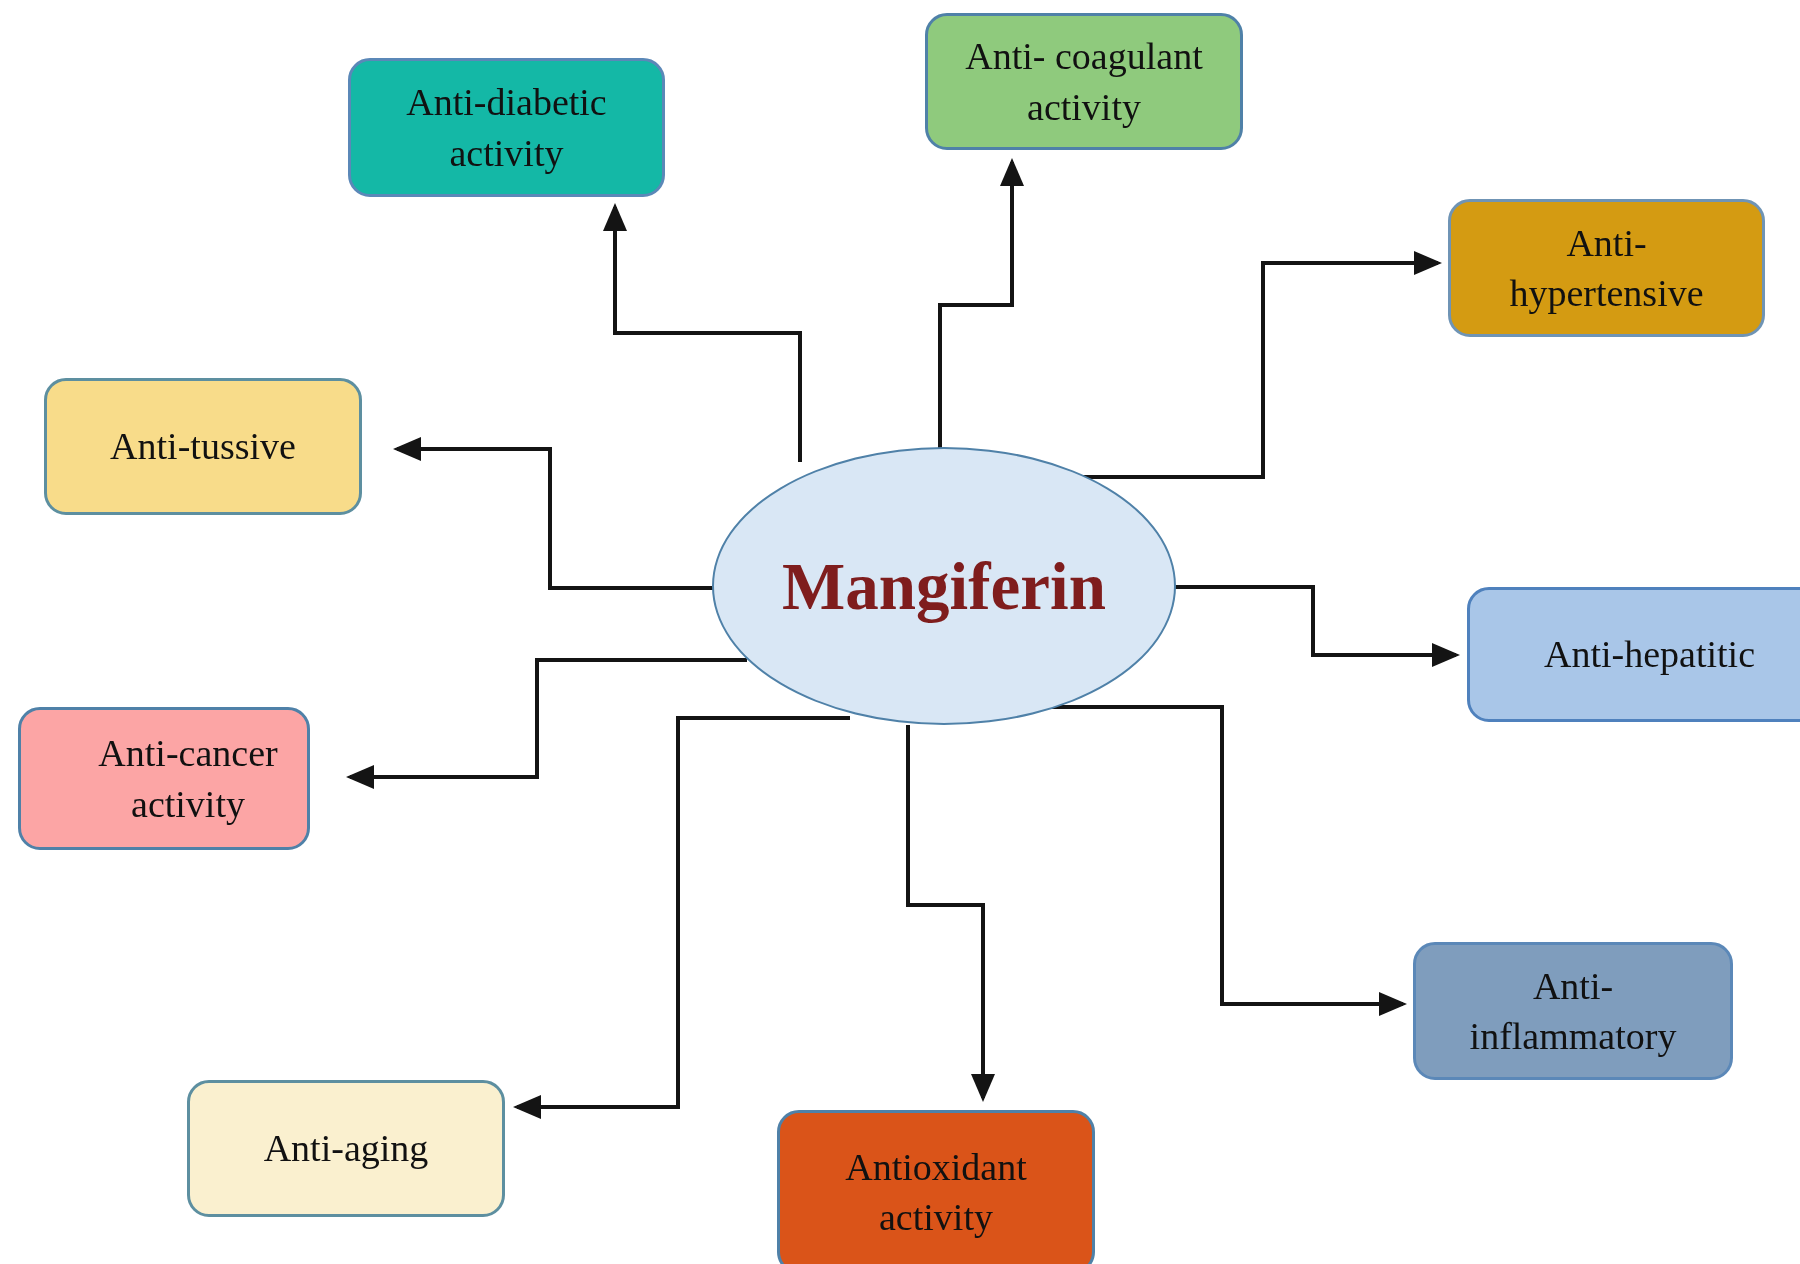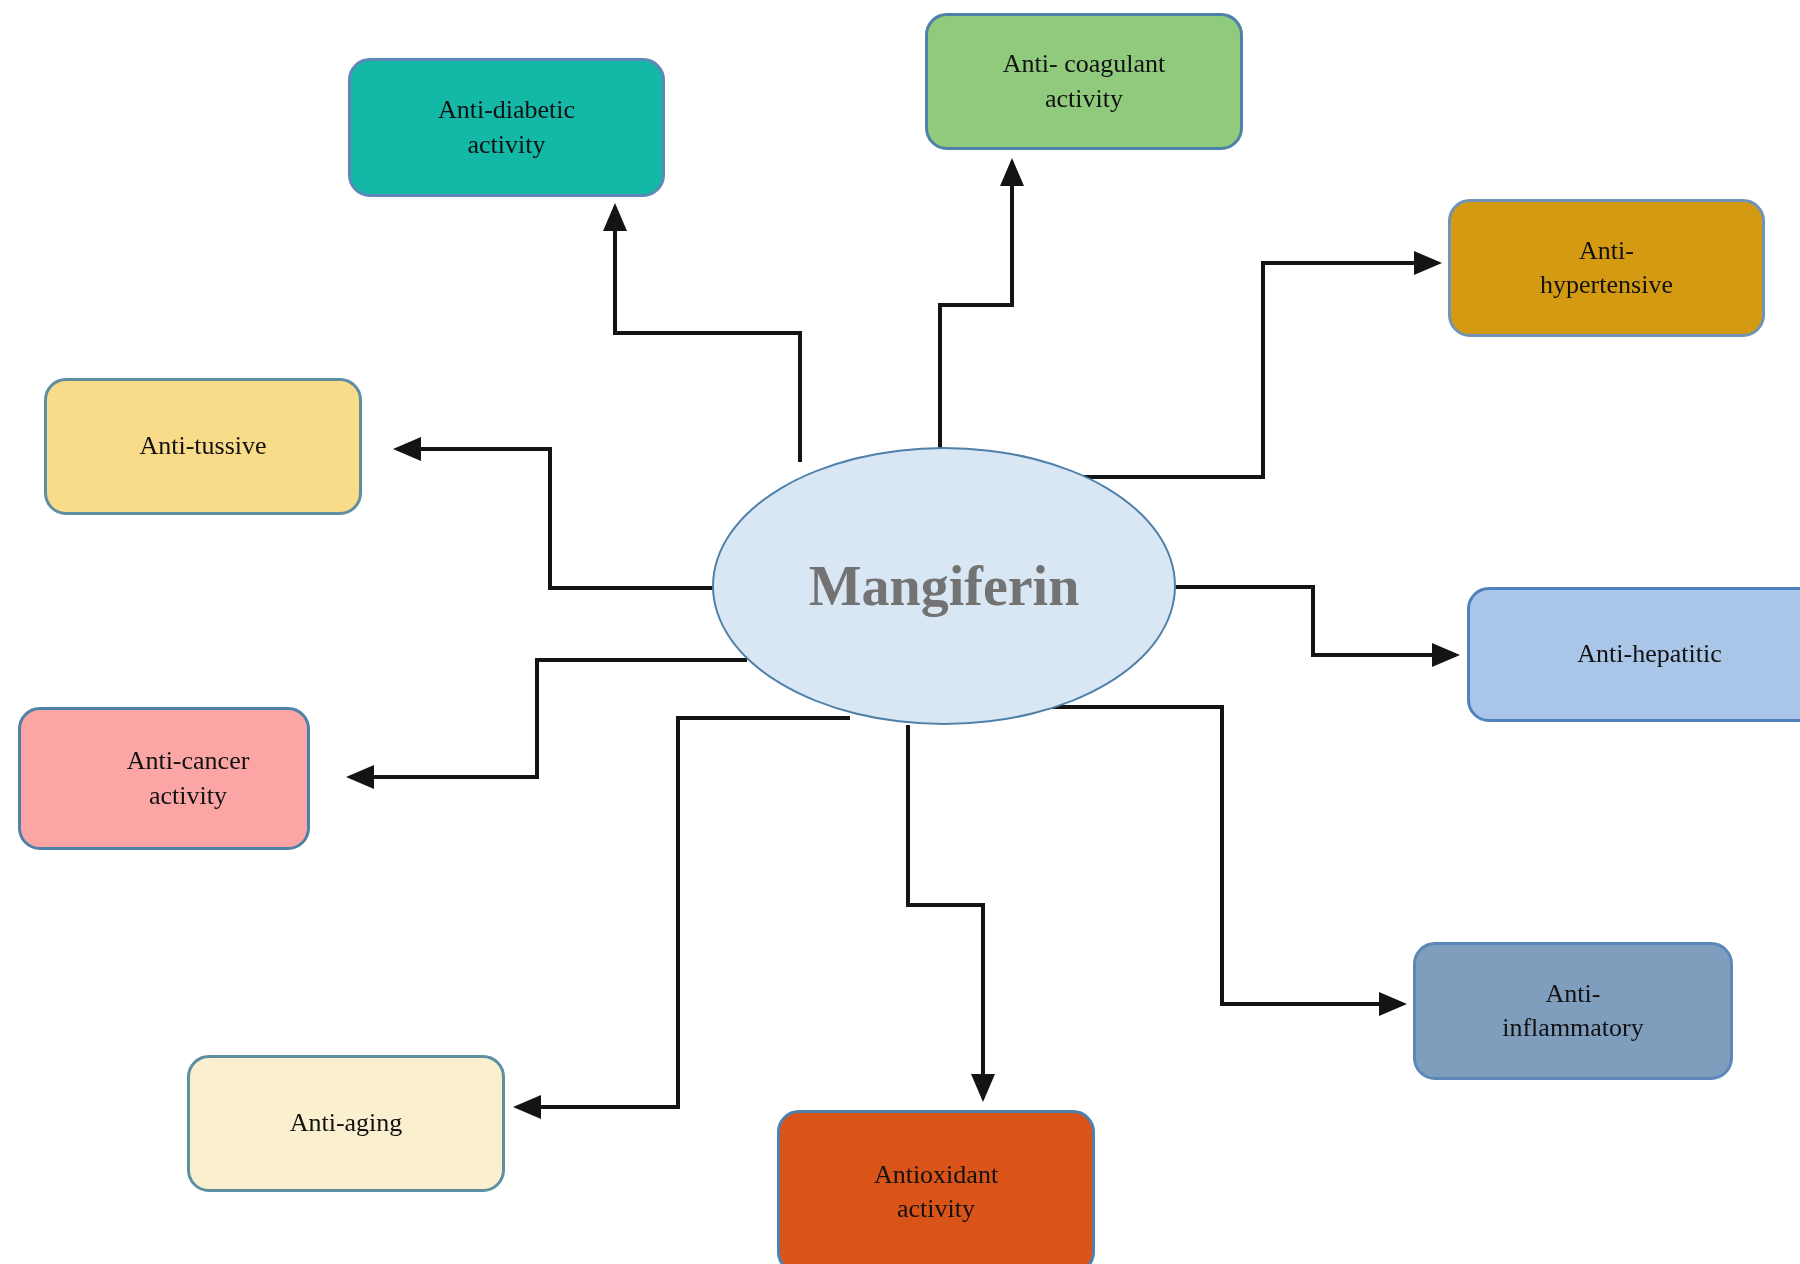--- a/index.html
+++ b/index.html
@@ -14,36 +14,36 @@
   .node{
     position:absolute;
     border:3px solid #4f81a8;
     border-radius:22px;
     display:flex;align-items:center;justify-content:center;
     box-sizing:border-box;
     text-align:center;
   }
   .node .lbl{
     white-space:pre-line;
-    font-size:26px;
+    font-size:38px;
     line-height:1.32;
     color:#111111;
   }
   #ellipse{
     position:absolute;
     left:712px;top:447px;width:464px;height:278px;
     border:2.5px solid #4f81a8;
     border-radius:50%;
     box-sizing:border-box;
     display:flex;align-items:center;justify-content:center;
   }
   #ellipse .lbl{
-    font-size:56px;
+    font-size:67px;
     font-weight:bold;
-    color:#737373;
+    color:#7f1d1d;
   }
 </style>
 </head>
 <body>
 
 <div id="canvas">
 
   <svg id="links" viewBox="0 0 1800 1264" xmlns="http://www.w3.org/2000/svg">
     <defs>
       <marker id="arrowhead" markerWidth="7" markerHeight="6" refX="6" refY="3" orient="auto">
@@ -87,21 +87,21 @@
   <div class="node" style="left: 18px; top: 707px; width: 292px; height: 143px; background-color: #fca5a5; border-color: rgb(79, 129, 168); padding-left: 48px;">
     <span class="lbl">Anti-cancer
 activity</span>
   </div>
 
   <div class="node" style="left: 1413px; top: 942px; width: 320px; height: 138px; background-color: rgb(127, 157, 189); border-color: rgb(91, 136, 184);">
     <span class="lbl">Anti-
 inflammatory</span>
   </div>
 
-  <div class="node" style="left: 187px; top: 1055px; width: 318px; height: 137px; background-color: rgb(250, 240, 207); border-color: rgb(93, 143, 160);">
+  <div class="node" style="left: 187px; top: 1080px; width: 318px; height: 137px; background-color: rgb(250, 240, 207); border-color: rgb(93, 143, 160);">
     <span class="lbl">Anti-aging</span>
   </div>
 
   <div class="node" style="left: 777px; top: 1110px; width: 318px; height: 164px; background-color: rgb(218, 84, 25); border-color: rgb(79, 129, 168);">
     <span class="lbl">Antioxidant
 activity</span>
   </div>
 
   <div id="ellipse" style="background-color: rgb(217, 231, 245); border-color: rgb(79, 129, 168);">
     <span class="lbl">Mangiferin</span>

